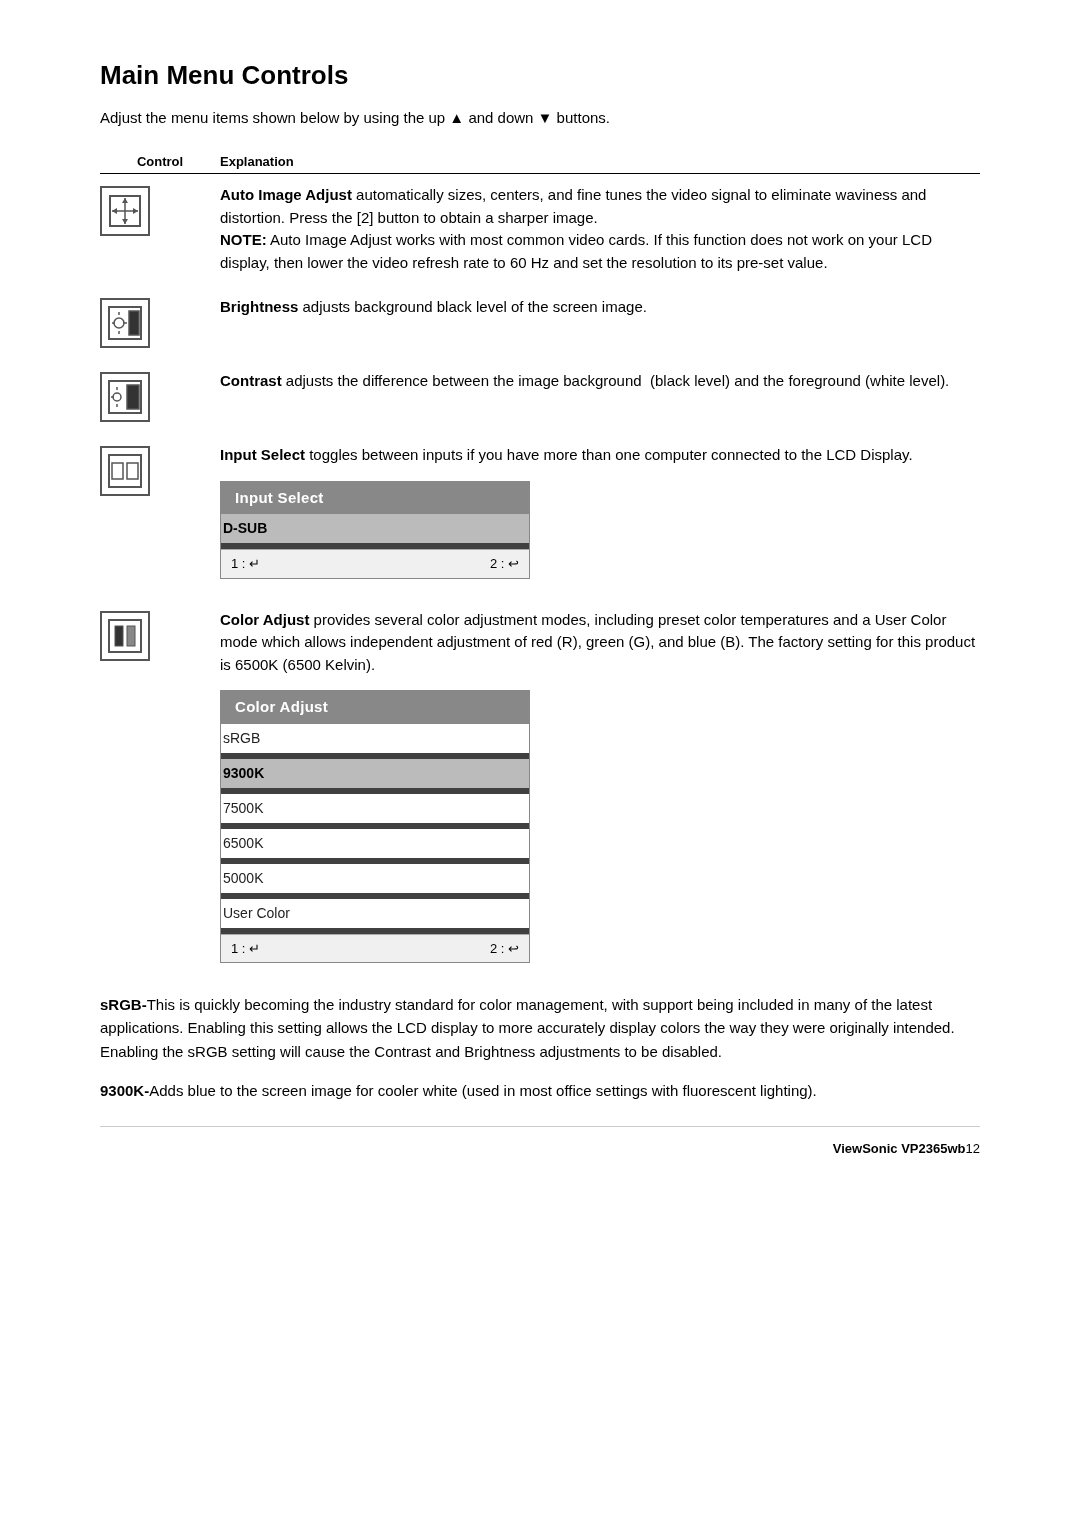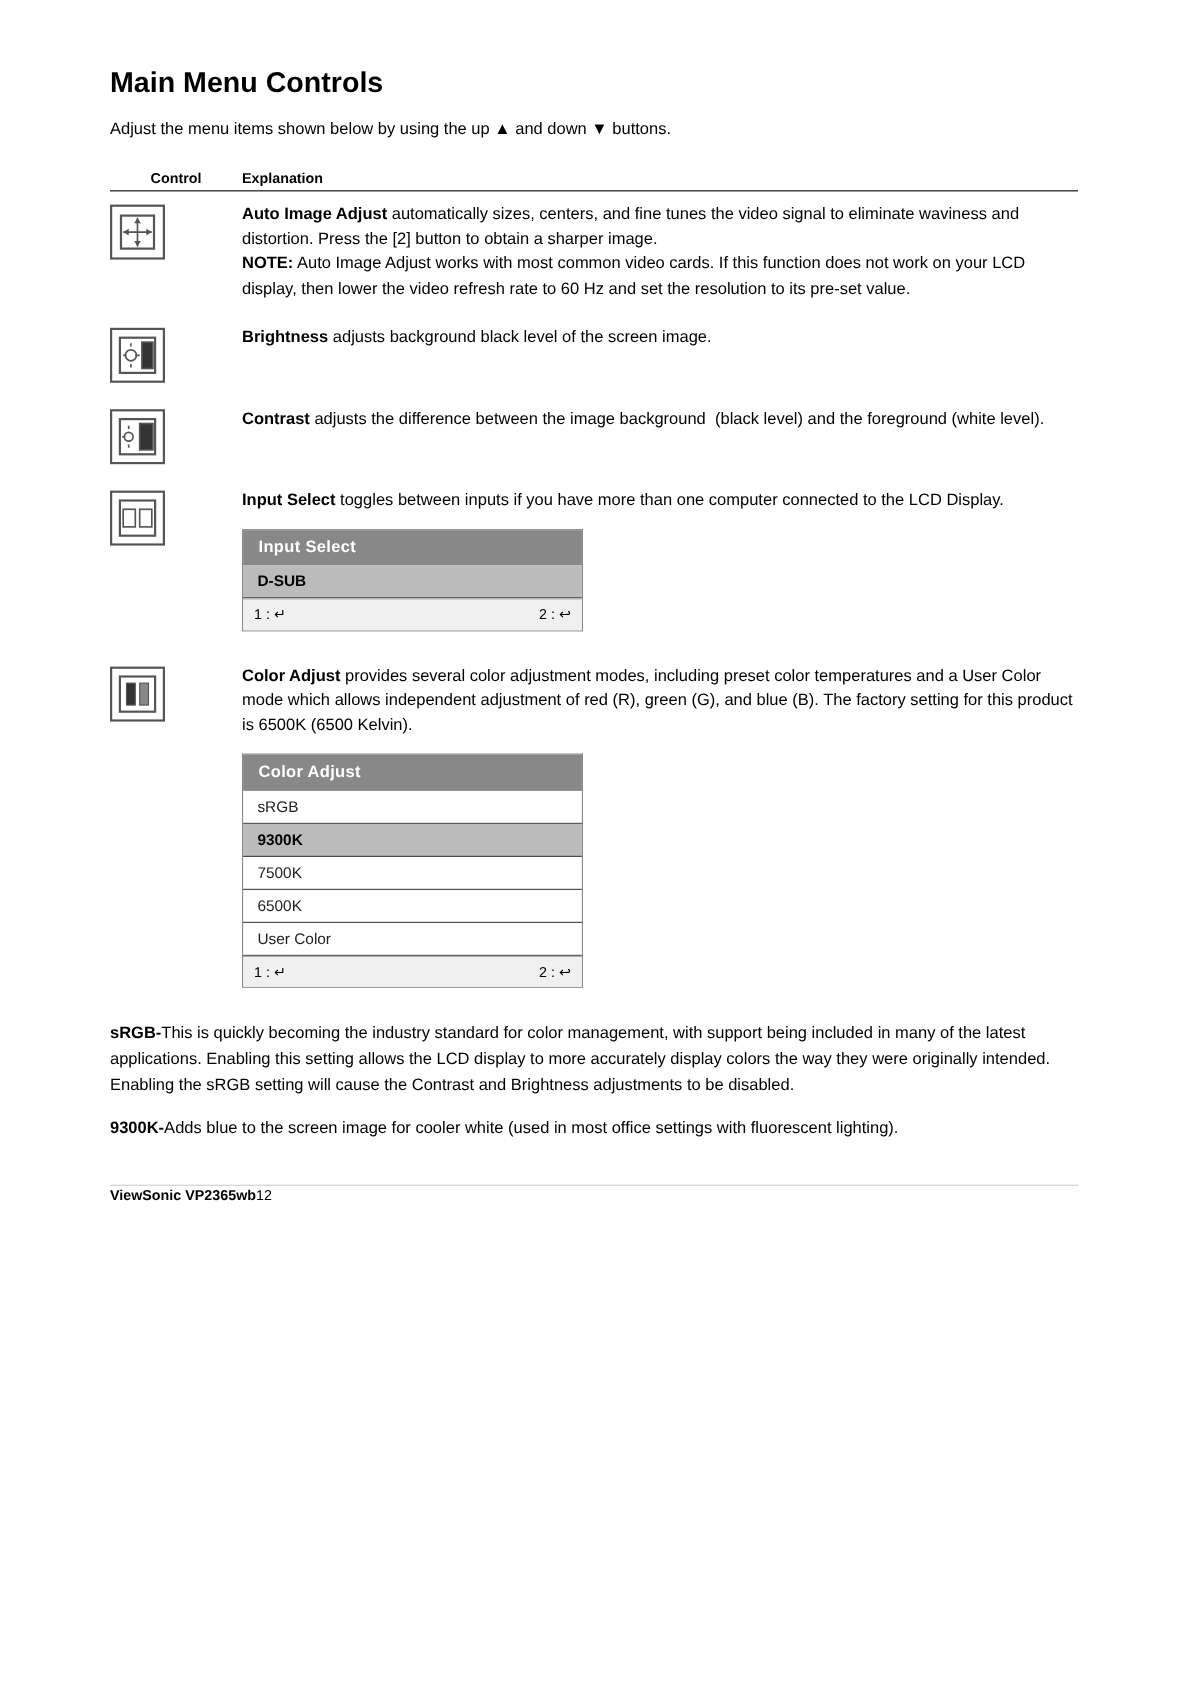--- a/index.html
+++ b/index.html
@@ -89,44 +89,44 @@
     }
     .osd-title {
       background: #888;
       color: #fff;
       font-weight: bold;
       font-size: 15px;
       padding: 5px 14px;
       letter-spacing: 0.3px;
     }
     .osd-item {
-      padding: 4px 13px;
-      border-bottom: 1px solid #404040;
+      padding: 4px 2px;
+      border-bottom: 6px solid #404040;
       color: #222;
       font-size: 14px;
     }
     .osd-item.selected {
       background: #bbb;
       font-weight: bold;
       color: #000;
     }
     .osd-footer {
       display: flex;
       justify-content: space-between;
       padding: 4px 10px;
       font-size: 13px;
       background: #f0f0f0;
       border-top: 1px solid #aaa;
     }
     .footer-bar {
       display: flex;
-      justify-content: flex-start;
+      justify-content: flex-end;
       border-top: 1.5px solid #ccc;
-      padding-top: 1px;
-      margin-top: 40px;
+      padding-top: 14px;
+      margin-top: 24px;
       font-size: 13px;
     }
     .footer-bar .brand {
       font-weight: bold;
       font-size: 13px;
     }
     .footer-bar .page-num {
       font-size: 13px;
     }
   </style>
@@ -242,20 +242,21 @@
     </div>
     <div class="explanation-cell">
       <b>Color Adjust</b> provides several color adjustment modes, including preset color temperatures and a User Color mode which allows independent adjustment of red (R), green (G), and blue (B). The factory setting for this product is 6500K (6500 Kelvin).
       
       <div class="osd-menu">
         <div class="osd-title">Color Adjust</div>
         <div class="osd-item">sRGB</div>
         <div class="osd-item selected">9300K</div>
         <div class="osd-item">7500K</div>
         <div class="osd-item">6500K</div>
+        <div class="osd-item">5000K</div>
         <div class="osd-item">User Color</div>
         <div class="osd-footer">
           <span>1 : ↵</span>
           <span>2 : ↩</span>
         </div>
       </div>
     </div>
   </div>
 
 </div>

